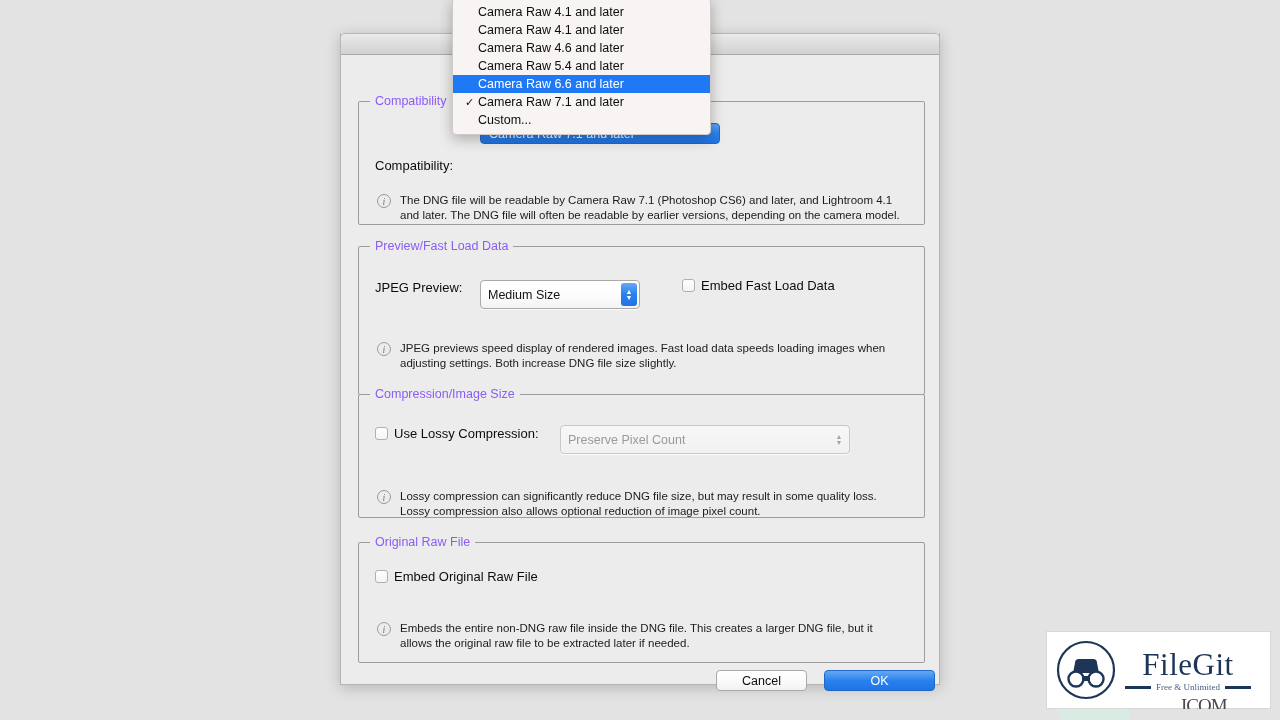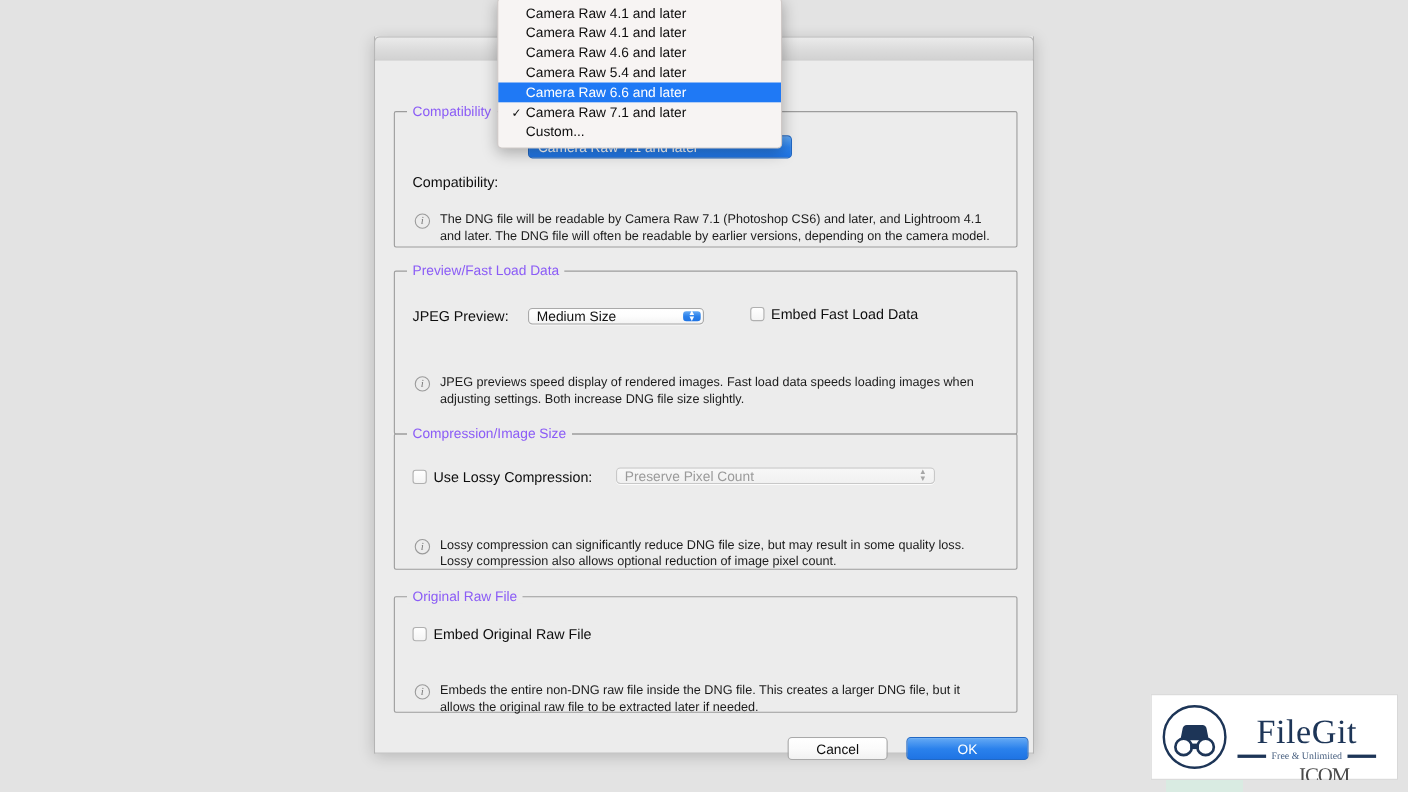--- a/index.html
+++ b/index.html
@@ -72,38 +72,38 @@
     padding: 0 5px;
     background: #ececec;
     font-size: 12.5px;
     color: #8b5cf6;
     white-space: nowrap;
   }
 
   #grp-compat   { left: 17px; top: 46px;  width: 567px; height: 124px; }
   #grp-preview  { left: 17px; top: 191px; width: 567px; height: 149px; }
   #grp-compress { left: 17px; top: 339px; width: 567px; height: 124px; }
-  #grp-original { left: 17px; top: 487px; width: 567px; height: 106px; }
+  #grp-original { left: 17px; top: 487px; width: 567px; height: 121px; }
 
   
   .row {
     position: absolute;
     display: flex;
     align-items: center;
   }
   .field-label {
     font-size: 13px;
     color: #0d0d0d;
     white-space: nowrap;
   }
 
   
   .popup {
     position: relative;
-    height: 15px;
+    height: 29px;
     box-sizing: border-box;
     border: 1px solid #a9a9a9;
     border-radius: 4px;
     background: linear-gradient(to bottom, #ffffff 0%, #fdfdfd 50%, #f3f3f3 100%);
     display: flex;
     align-items: center;
     padding-left: 7px;
     font-size: 12.5px;
     color: #111;
     box-shadow: 0 1px 0 rgba(255,255,255,0.8);

